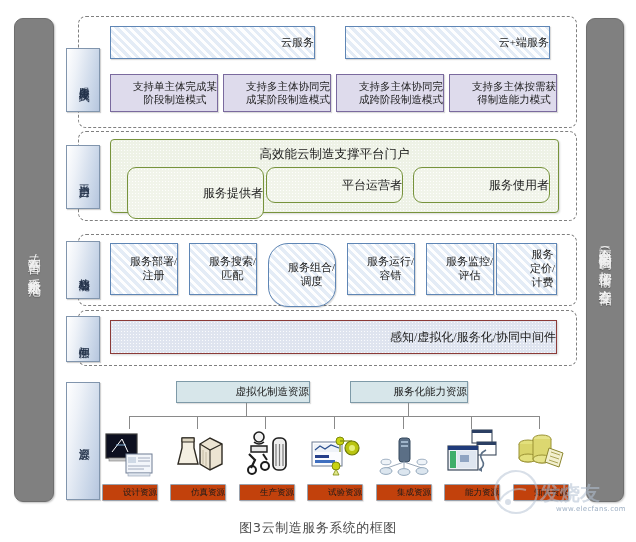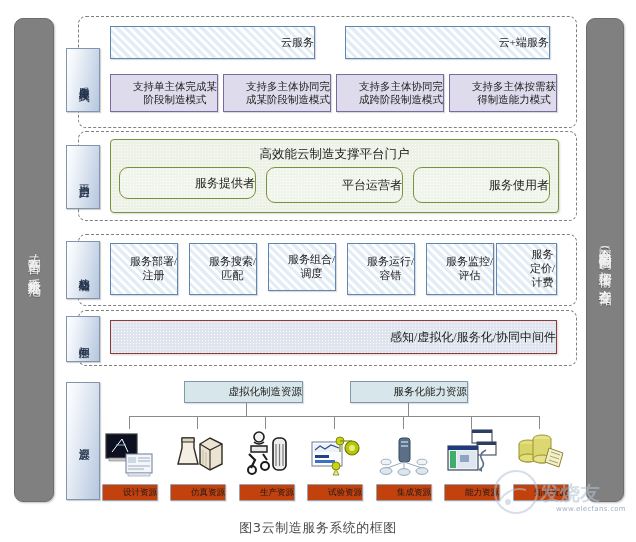--- a/index.html
+++ b/index.html
@@ -176,55 +176,55 @@
   </div>
   <div class="box mode-box" style="left:336px;top:74px;width:108px;height:38px;">
     <span><span>支持多主体协同完</span><br><span>成跨阶段制造模式</span></span>
   </div>
   <div class="box mode-box" style="left:449px;top:74px;width:108px;height:38px;">
     <span><span>支持多主体按需获</span><br><span>得制造能力模式</span></span>
   </div>
 
   <div class="portal-outer" style="position:absolute;left:110px;top:139px;width:447px;height:72px;">
     <div class="portal-title">高效能云制造支撑平台门户</div>
-    <div class="box portal-inner" style="left:8px;top:27px;width:137px;height:32px;">
+    <div class="box portal-inner" style="left:16px;top:27px;width:137px;height:52px;">
       <span>服务提供者</span>
     </div>
     <div class="box portal-inner" style="left:155px;top:27px;width:137px;height:36px;">
       <span>平台运营者</span>
     </div>
     <div class="box portal-inner" style="left:302px;top:27px;width:137px;height:36px;padding-left:20px;">
       <span>服务使用者</span>
     </div>
   </div>
 
   <div class="box hatch-blue" style="left:110px;top:243px;width:68px;height:52px;">
     <span><span>服务部署/</span><br><span>注册</span></span>
   </div>
   <div class="box hatch-blue" style="left:189px;top:243px;width:68px;height:52px;">
     <span><span>服务搜索/</span><br><span>匹配</span></span>
   </div>
-  <div class="box hatch-blue" style="left:268px;top:243px;width:68px;height:48px;">
+  <div class="box hatch-blue" style="left:268px;top:243px;width:68px;height:64px;border-radius:20px;">
     <span><span>服务组合/</span><br><span>调度</span></span>
   </div>
   <div class="box hatch-blue" style="left:347px;top:243px;width:68px;height:52px;">
     <span><span>服务运行/</span><br><span>容错</span></span>
   </div>
   <div class="box hatch-blue" style="left:426px;top:243px;width:68px;height:52px;">
     <span><span>服务监控/</span><br><span>评估</span></span>
   </div>
   <div class="box hatch-blue" style="left:496px;top:243px;width:61px;height:52px;padding-left:32px;">
     <span><span>服务定价/</span><br><span>计费</span></span>
   </div>
 
   <div class="box middleware" style="left:110px;top:320px;width:447px;height:34px;">
     <span>感知/虚拟化/服务化/协同中间件</span>
   </div>
 
-  <div class="box respool" style="left:184px;top:381px;width:119px;height:22px;">
+  <div class="box respool" style="left:176px;top:381px;width:134px;height:22px;">
     <span>虚拟化制造资源</span>
   </div>
   <div class="box respool" style="left:350px;top:381px;width:118px;height:22px;">
     <span>服务化能力资源</span>
   </div>
 
   <div class="line vline" style="left:246px;top:403px;height:13px;"></div>
   <div class="line vline" style="left:408px;top:403px;height:13px;"></div>
 
   <div class="line hline" style="left:129px;top:416px;width:410px;"></div>

